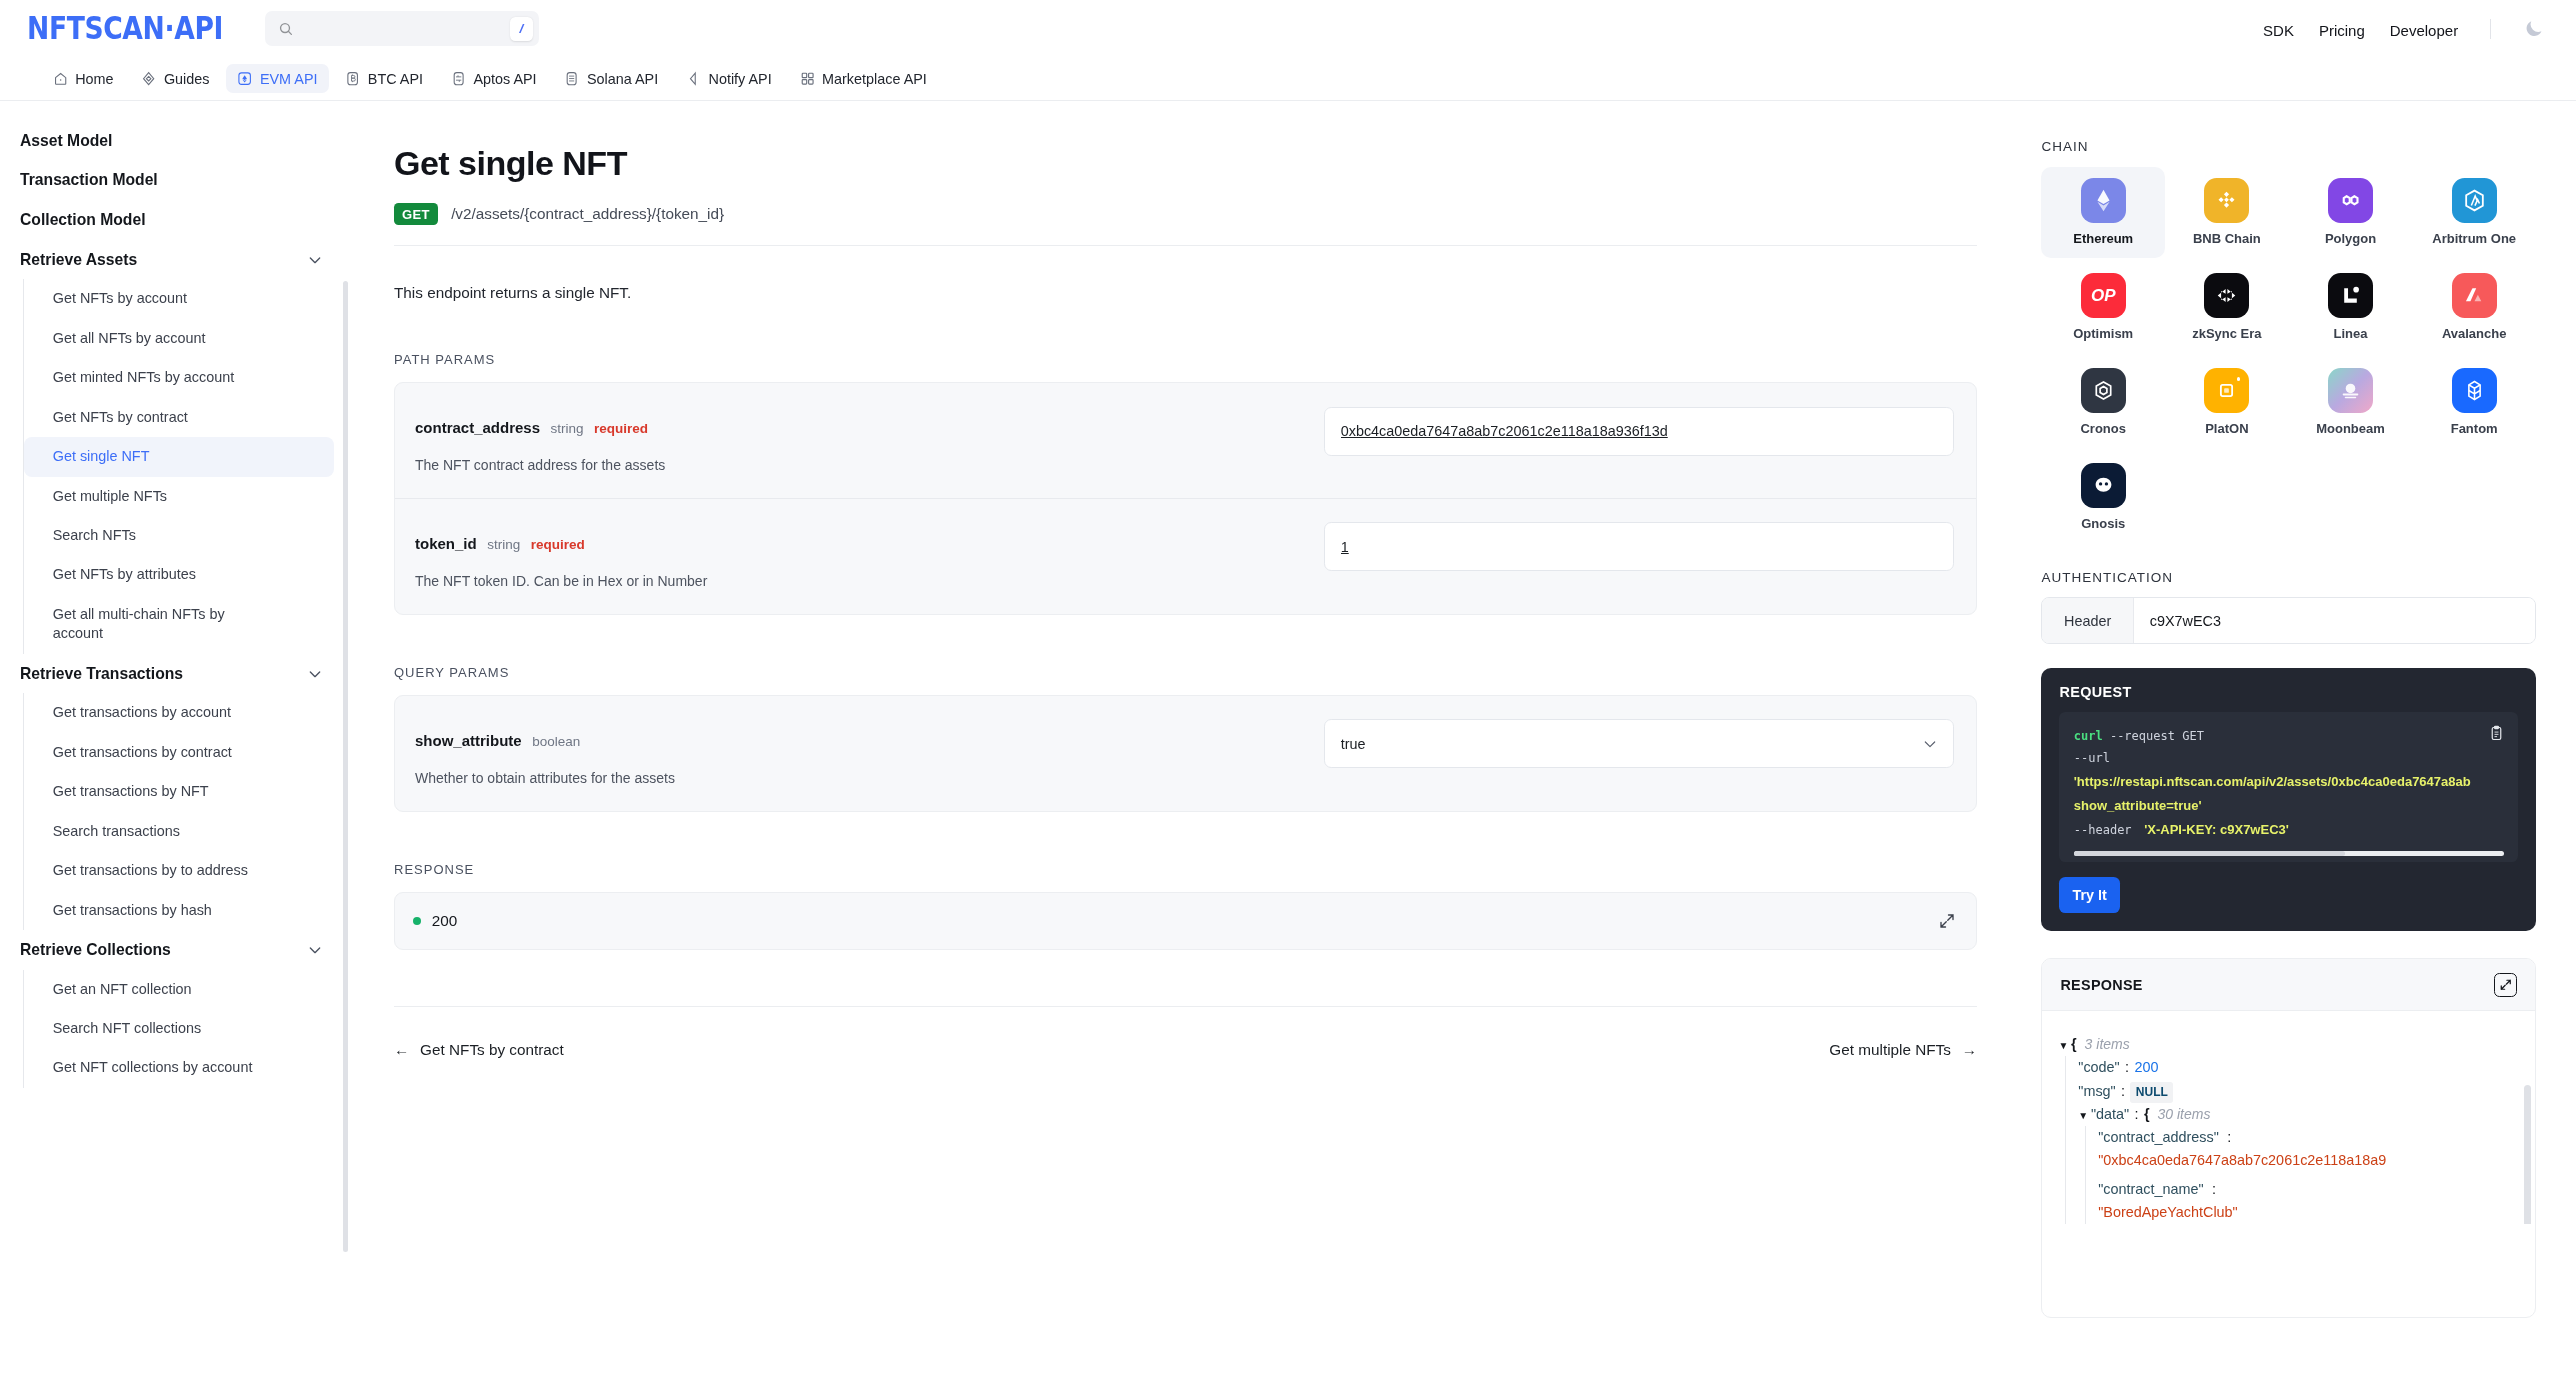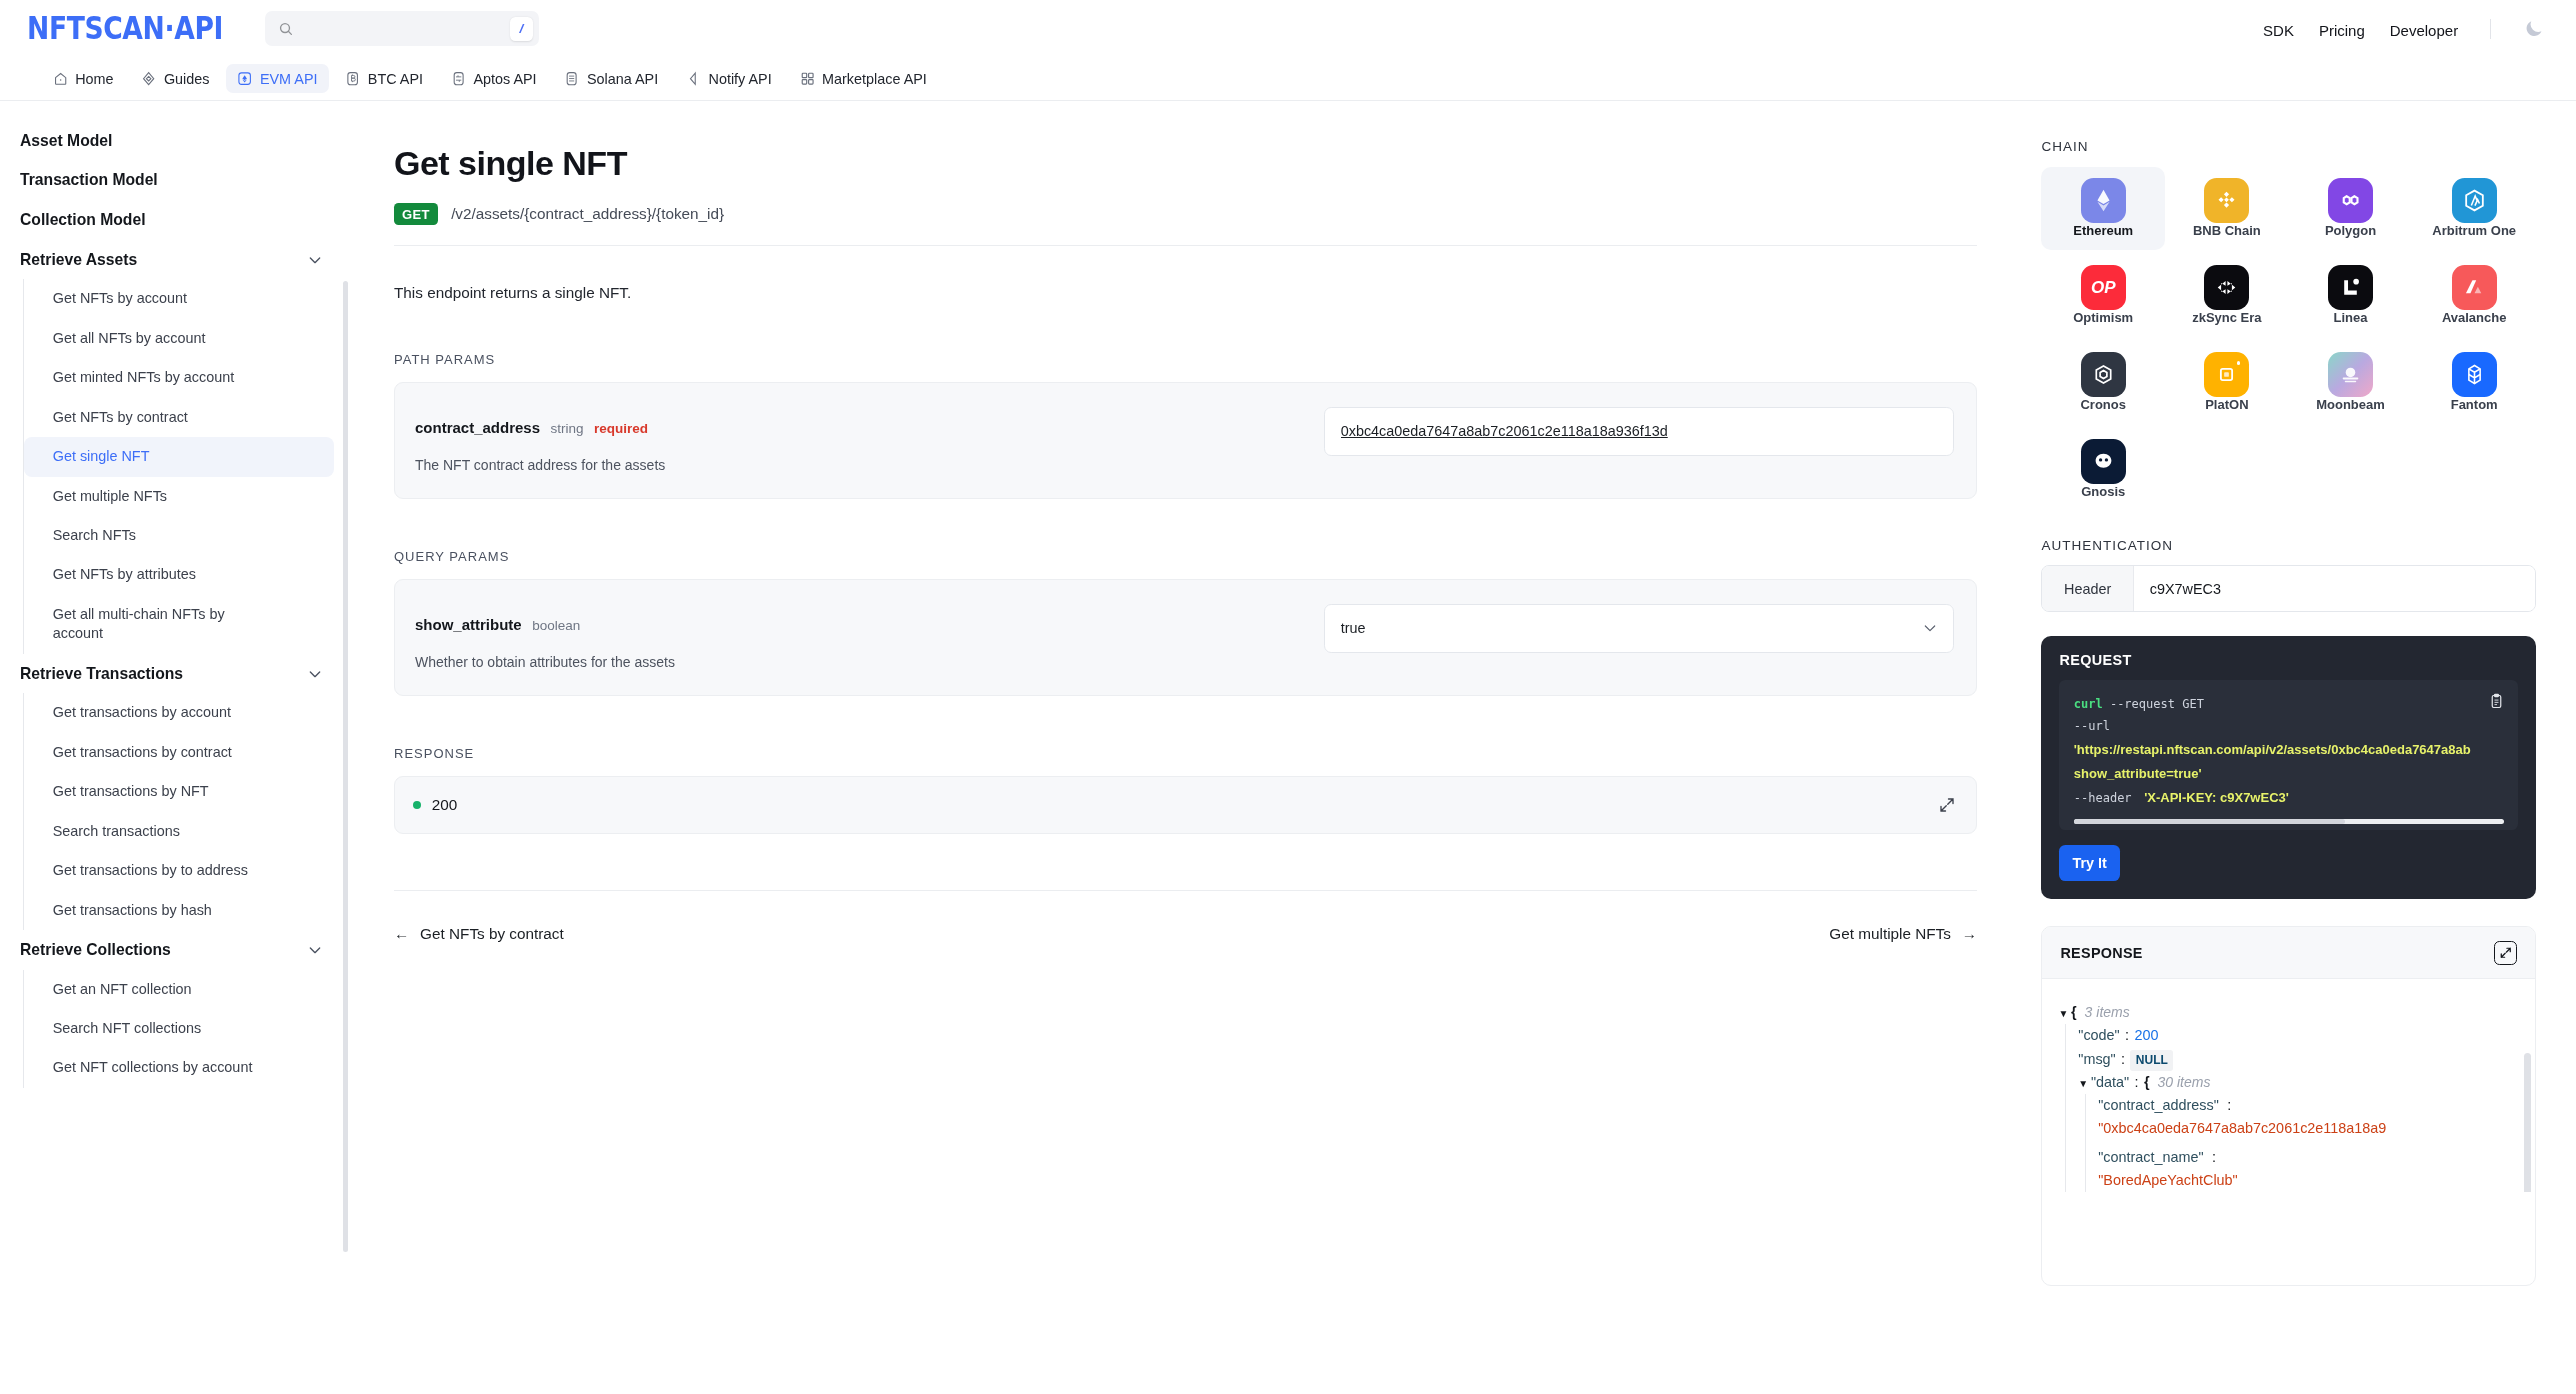--- a/index.html
+++ b/index.html
@@ -150,21 +150,21 @@
   
   .rightpanel {
     width: 558px; flex: 0 0 558px; padding: 38px 40px 0 23.4px;
   }
   .rp-label {
     font-size: 13.5px; letter-spacing: 1px; color: #2e333d; font-weight: 400;
     margin-bottom: 12.6px;
   }
   .chain-grid { display: grid; grid-template-columns: repeat(4, 1fr); row-gap: 3.6px; }
   .chain-cell {
-    display: flex; flex-direction: column; align-items: center; 
+    display: flex; flex-direction: column; align-items: center; gap: 8px;
     padding: 11.7px 3.6px 11.7px 3.6px; border-radius: 10px; cursor: pointer;
   }
   .chain-cell.active { background: #f3f5f9; }
   .chain-ico { width: 45px; height: 45px; border-radius: 12.6px;
     display: flex; align-items: center; justify-content: center; text-align: right; }
   .chain-name { font-size: 13px; font-weight: 700; color: #3a404c; white-space: nowrap; }
   .chain-cell.active .chain-name { color: #14171c; }
 
   .auth-box {
     display: flex; border: 0.9px solid #e4e7ec; border-radius: 8px;
@@ -407,20 +407,33 @@
           <div class="param-left">
             <div class="param-name">
               <span>contract_address</span>
               <span class="ptype">string</span>
               <span class="preq">required</span>
             </div>
             <div class="param-desc">The NFT contract address for the assets</div>
           </div>
           <div class="param-field">
             <input value="0xbc4ca0eda7647a8ab7c2061c2e118a18a936f13d" style="">
+          </div>
+        </div>
+        <div class="param-row">
+          <div class="param-left">
+            <div class="param-name">
+              <span>token_id</span>
+              <span class="ptype">string</span>
+              <span class="preq">required</span>
+            </div>
+            <div class="param-desc">The NFT token ID. Can be in Hex or in Number</div>
+          </div>
+          <div class="param-field">
+            <input value="1" style="">
           </div>
         </div>
       </div>
 
       <div class="section-label">QUERY PARAMS</div>
       <div class="params-card">
         <div class="param-row">
           <div class="param-left">
             <div class="param-name">
               <span>show_attribute</span>

